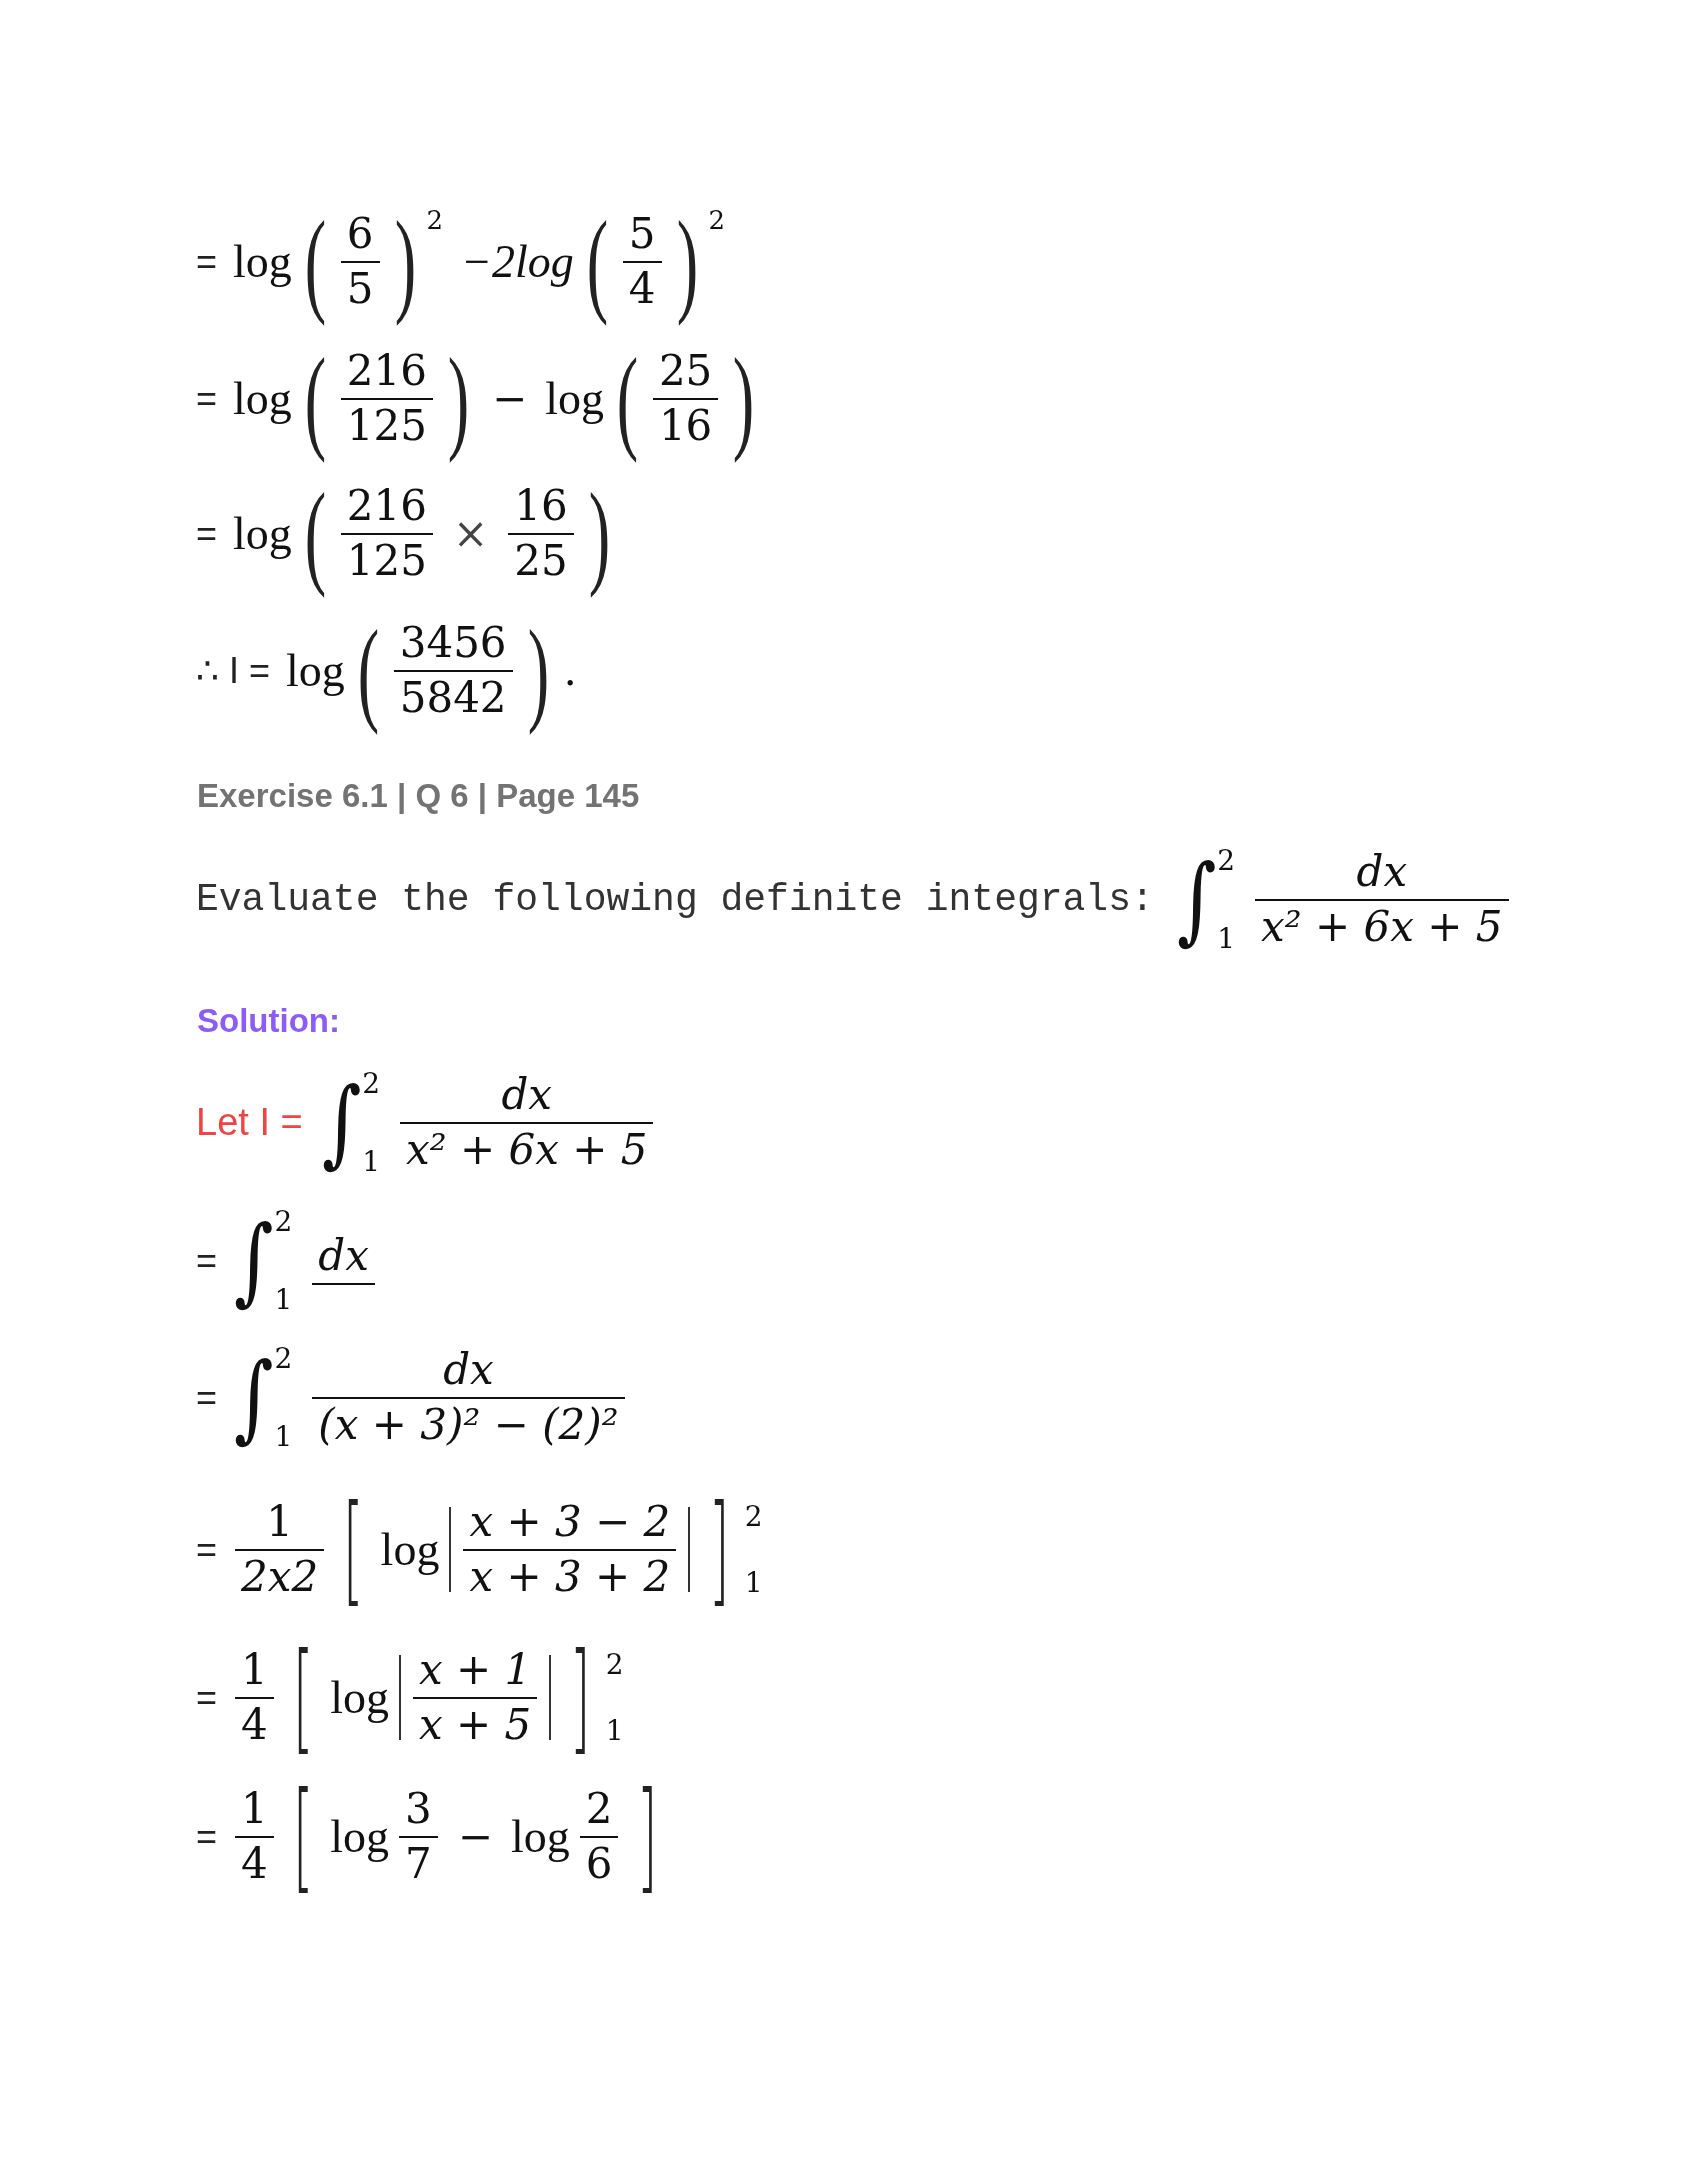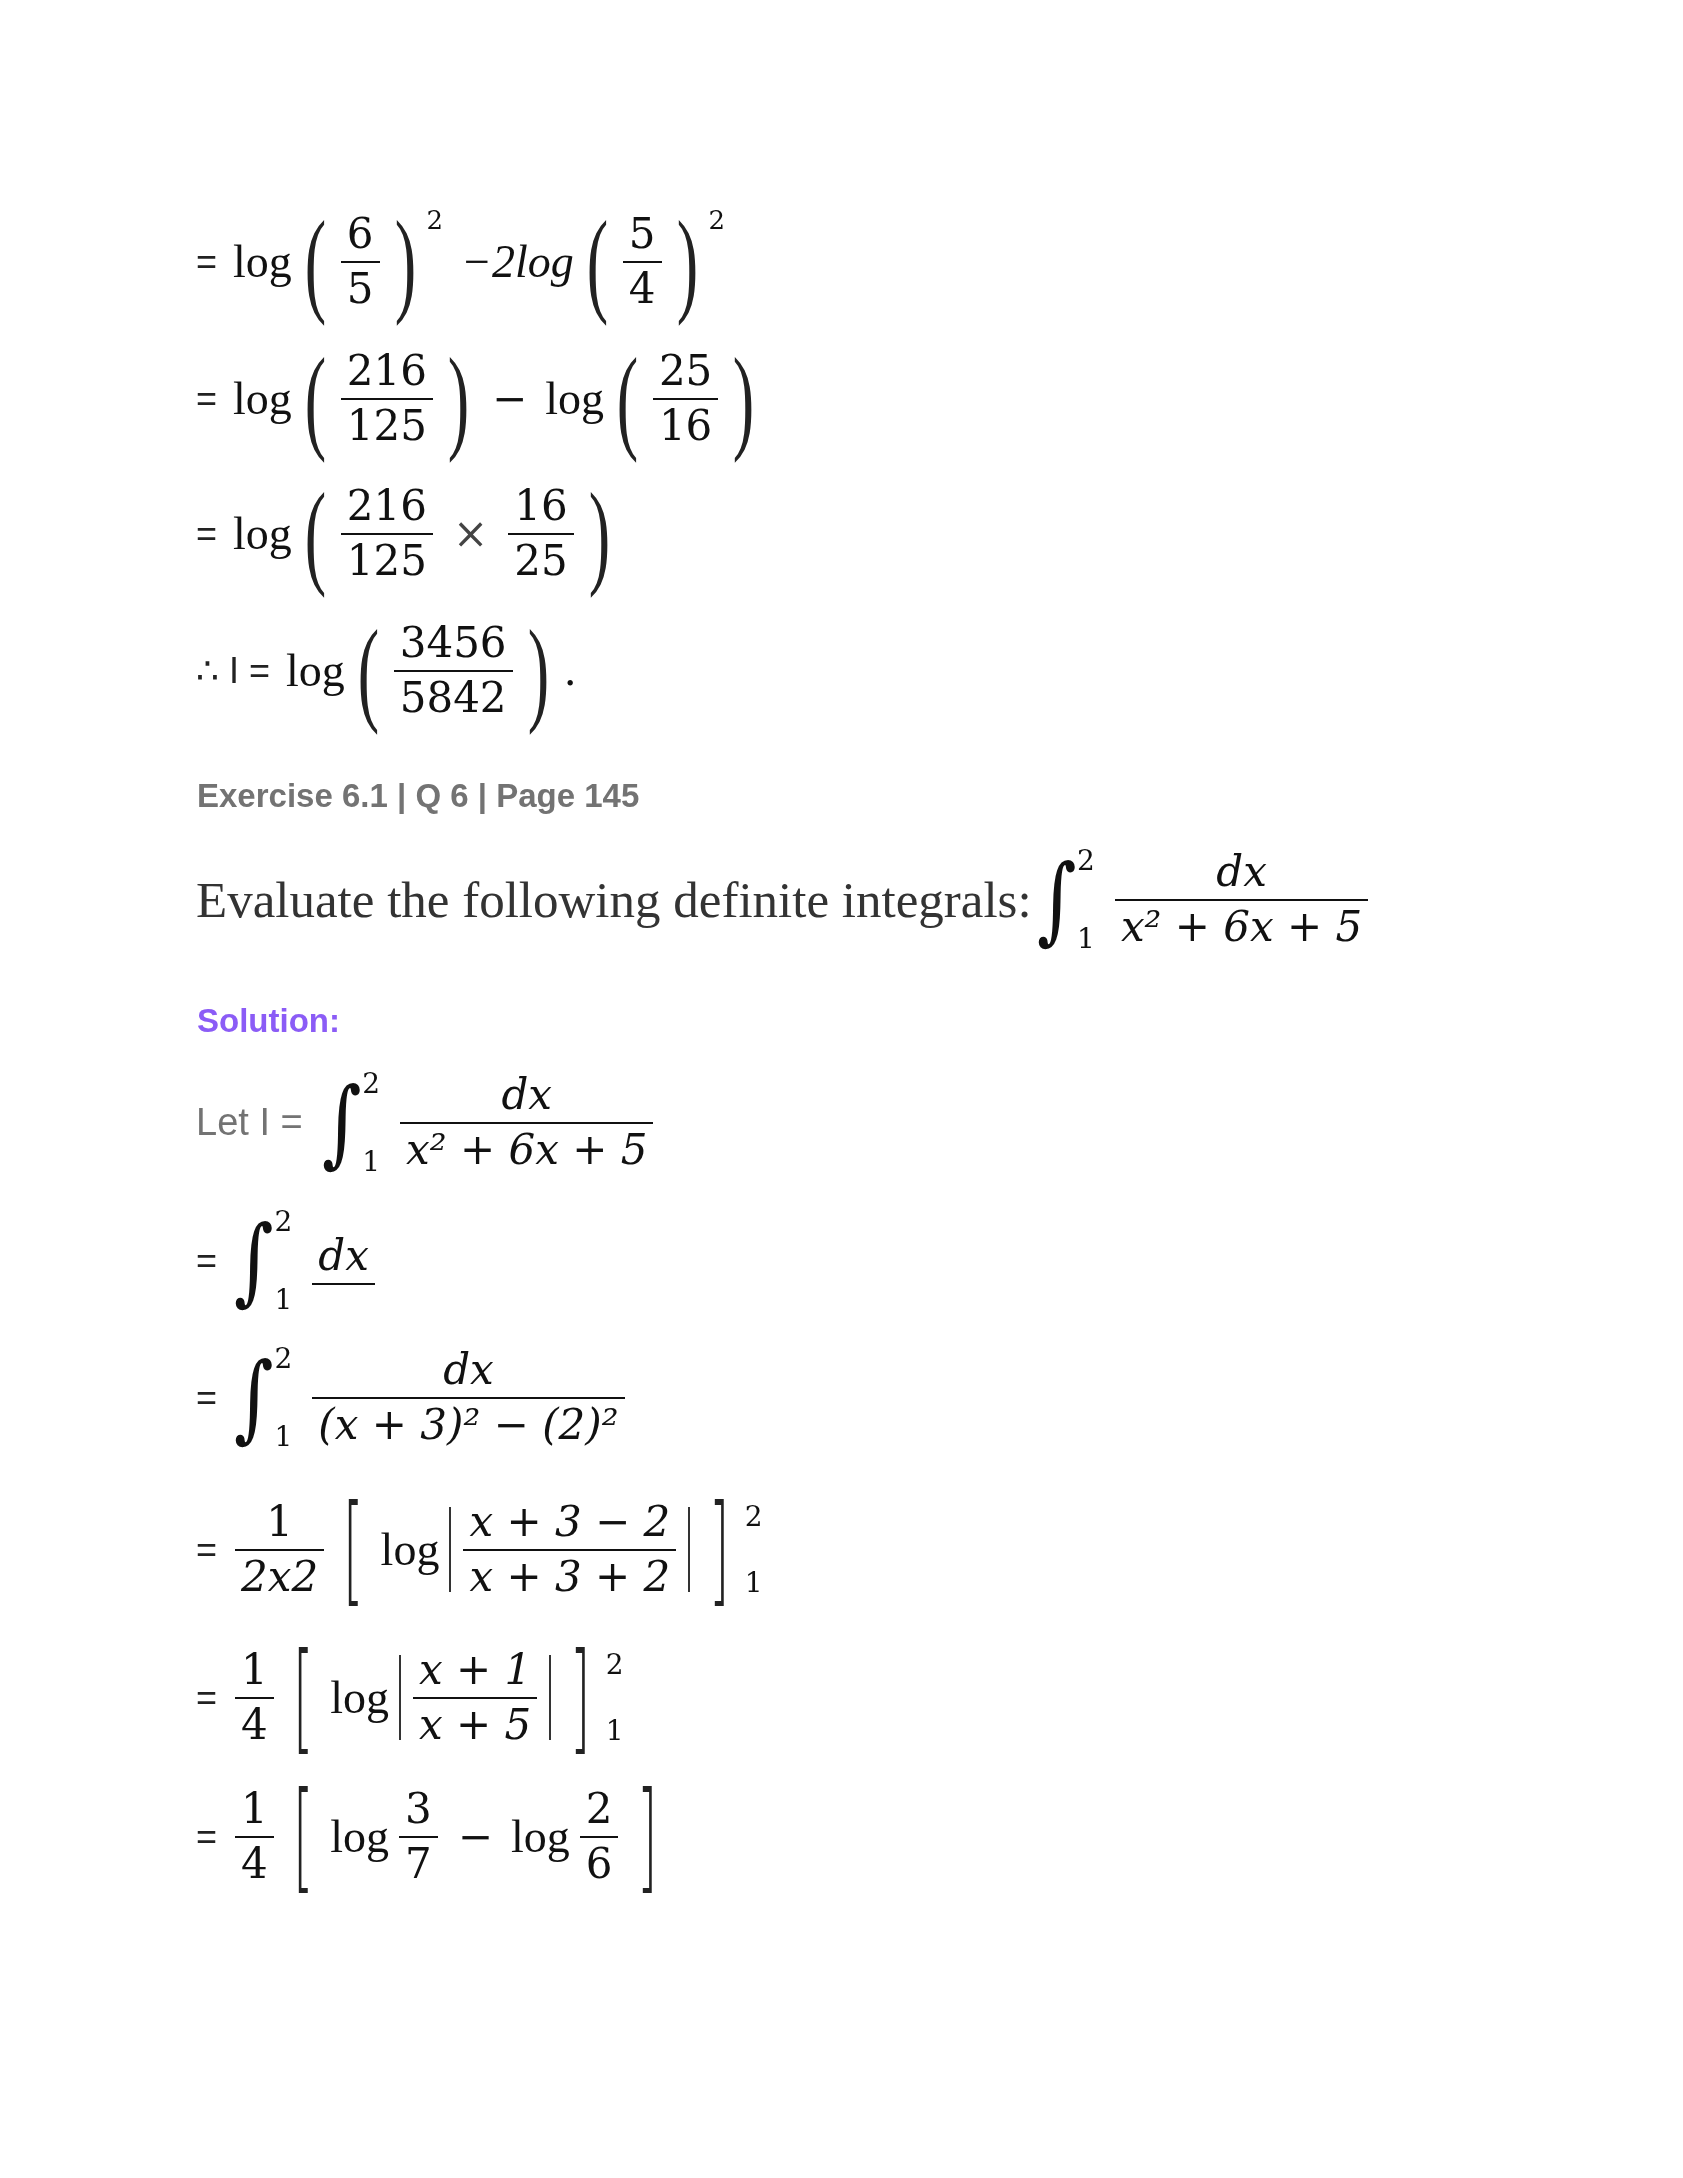--- a/index.html
+++ b/index.html
@@ -1,35 +1,35 @@
 <!DOCTYPE html>
 <html><head>
 <meta charset="utf-8">
 <style>
   html, body { margin: 0; padding: 0; background: #ffffff; }
   body { width: 1683px; height: 2178px; position: relative; overflow: hidden; color: #111; }
   .line { position: absolute; left: 196px; display: flex; align-items: center; white-space: nowrap; }
   .math { font-family: "DejaVu Serif", "Liberation Serif", serif; font-size: 42px; color: #111; }
   .eq-sign { font-family: "Liberation Sans", sans-serif; font-size: 36px; color: #222; margin-right: 12px; }
-  .txt { font-family: "Liberation Sans", sans-serif; font-size: 38px; color: #737373; text-align: center; }
+  .txt { font-family: "Liberation Sans", sans-serif; font-size: 38px; color: #ef4444; text-align: center; }
   .fn { font-family: "Liberation Serif", serif; font-size: 46px; margin: 0 4px; }
   .frac { display: inline-flex; flex-direction: column; align-items: center; margin: 0 6px; }
   .frac .num, .frac .den { padding: 0 6px; line-height: 1.1; }
   .frac .bar { height: 2px; background: #111; align-self: stretch; margin: 3px 0; }
   .paren { font-family: "Liberation Serif", serif; font-weight: 100; color: #222; transform: scaleX(0.55); display: inline-block; }
   .paren.big { font-size: 117px; line-height: 1; }
   .brack { font-size: 119px; line-height: 1; font-family: "DejaVu Sans", sans-serif; font-weight: 100; transform: scaleX(0.45); display: inline-block; color: #222; }
   .abs { display: inline-block; width: 2px; height: 85px; background: #333; margin: 0 6px; }
   .sup { font-size: 26px; position: relative; top: -42px; margin-left: 2px; }
   .limits { display: inline-flex; flex-direction: column; justify-content: space-between; height: 111px; font-size: 28px; margin-left: 2px; }
   .integral { font-family: "DejaVu Serif", serif; font-size: 95px; font-style: italic; line-height: 1; transform: scaleX(0.8); display: inline-block; margin: 0 -6px 0 0; color: #111; }
   .int-wrap { display: inline-flex; align-items: center; margin-right: 14px; }
   .var { font-style: italic; }
   .heading { position: absolute; left: 197px; top: 777px; font-family: "Liberation Sans", sans-serif; font-weight: bold; font-size: 33px; color: #6c8c1e; }
-  .question-text { font-family: Liberation Serif, serif; font-size: 51px; color: #333; }
+  .question-text { font-family: Liberation Mono, monospace; font-size: 38px; color: #333; margin-right: 18px; }
   .solution-label { position: absolute; left: 197px; top: 1002px; font-family: "Liberation Sans", sans-serif; font-weight: bold; font-size: 33px; color: #8b5cf6; }
   .op { margin: 0 14px; }
   .dot { margin-left: 6px; }
 </style>
 </head>
 <body>
 
 <div class="line math" style="top:203px;">
   <span class="eq-sign">=</span>
   <span class="fn">log</span>

